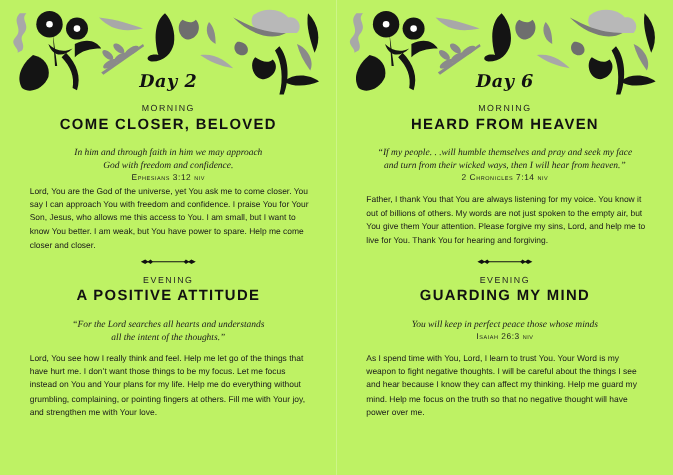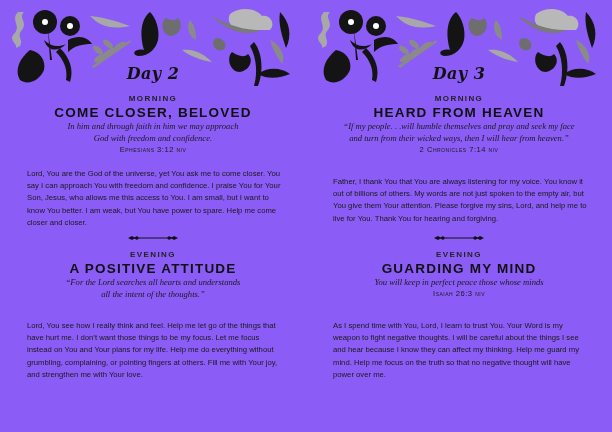--- a/index.html
+++ b/index.html
@@ -1,29 +1,29 @@
 <!DOCTYPE html>
 <html><head>
 <meta charset="utf-8">
 <style>
   * { box-sizing: border-box; margin: 0; padding: 0; }
   html, body { width: 612px; height: 432px; background: #ffffff; overflow: hidden; }
   body { font-family: "Liberation Sans", "DejaVu Sans", sans-serif; color: #1a1a1a; }
   .spread { display: flex; width: 612px; height: 432px; }
-  .page { position: relative; width: 306px; height: 432px; background: #8b5cf6; }
+  .page { position: relative; width: 306px; height: 432px; background: #bef264; }
   .header-art { position: absolute; left: 0; top: 0; width: 306px; height: 92px; }
   .day-title {
     position: absolute; left: 0; width: 306px; top: 64px; text-align: center;
     font-family: "DejaVu Serif", serif; font-style: italic; font-weight: bold;
     font-size: 16px; letter-spacing: 0.5px; color: #111;
   }
   .section { position: absolute; left: 0; width: 306px; text-align: center; }
-  .label { font-size: 8px; letter-spacing: 1.4px; font-weight: bold; color: #222; }
+  .label { font-size: 8px; letter-spacing: 1.4px; font-weight: normal; color: #222; }
   .title { font-size: 13.5px; letter-spacing: 1.2px; font-weight: bold; color: #111; margin-top: 2px; }
-  .verse { font-family: "Liberation Serif", serif; font-style: italic; font-size: 8.6px; line-height: 12px; color: #1a1a1a; margin: 0 auto 0; }
+  .verse { font-family: "Liberation Serif", serif; font-style: italic; font-size: 8.6px; line-height: 12px; color: #1a1a1a; margin: 12px auto 0; }
   .ref { font-size: 7.6px; letter-spacing: 0.5px; font-variant: small-caps; color: #1a1a1a; line-height: 11px; }
   .body {
     position: absolute; left: 27px; width: 258px; text-align: left;
     font-size: 7.7px; line-height: 12.2px; color: #1a1a1a;
   }
   .divider { position: absolute; width: 54px; height: 8px; }
 </style>
 </head>
 <body>
 
@@ -144,21 +144,21 @@
       <g fill="#141414">
         <path d="M232 52 C226 58 230 72 240 72 C250 70 254 60 248 54 C244 58 238 56 232 52 Z"></path>
         <path d="M254 42 C262 52 264 70 258 86 L254 86 C258 72 256 56 250 46 Z"></path>
         <path d="M258 74 C268 66 282 68 290 74 C280 78 268 80 258 74 Z"></path>
         <path d="M280 12 C290 22 292 36 286 48 C282 36 278 24 280 12 Z"></path>
       </g>
       <path d="M216 38 C210 42 214 52 222 50 C228 48 226 38 216 38 Z" fill="#6e6e6e"></path>
       <path d="M270 40 C280 44 286 56 282 64 C276 56 272 48 270 40 Z" fill="#8a8a8a"></path>
     </svg>
 
-    <div class="day-title">Day 3</div>
+    <div class="day-title">Day 6</div>
 
     <div class="section" style="top:94px;">
       <div class="label">MORNING</div>
       <div class="title">HEARD FROM HEAVEN</div>
       <div class="verse">
         <div>“If my people. . .will humble themselves and pray and seek my face</div>
         <div>and turn from their wicked ways, then I will hear from heaven.”</div>
       </div>
       <div class="ref">2 Chronicles 7:14 niv</div>
     </div>

